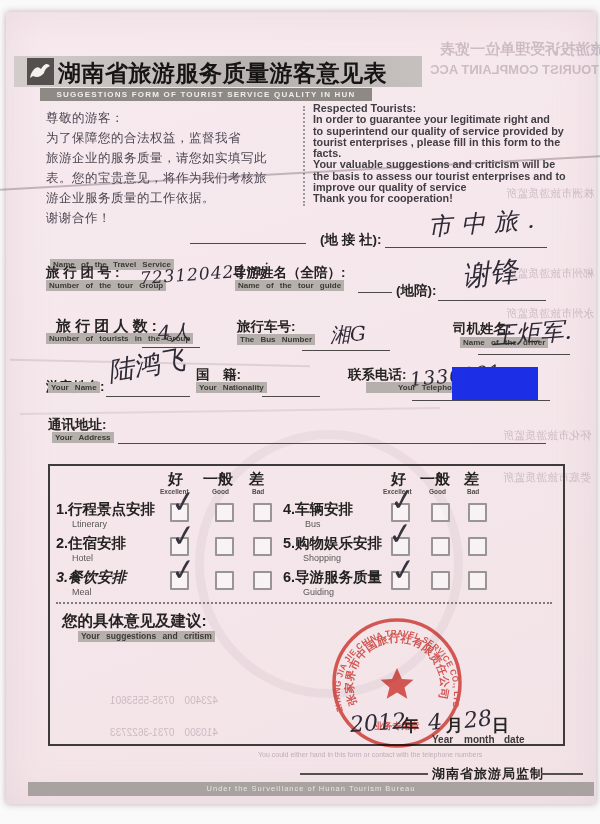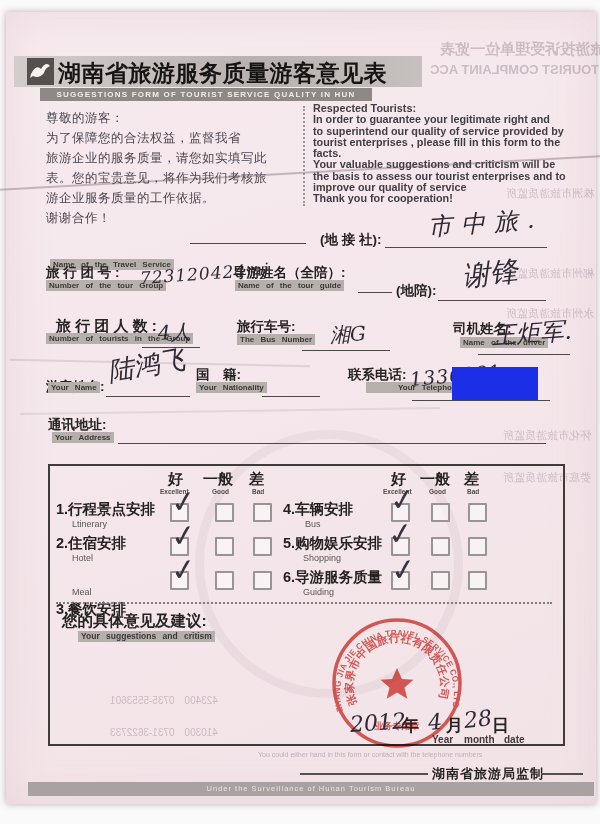--- a/index.html
+++ b/index.html
@@ -153,21 +153,21 @@
   <div class="abs cb" style="left:253px;top:537px;"></div>
   <span class="abs tick" style="left:171px;top:521px;">✓</span>
 
   <div class="abs itemlbl" style="left:283px;top:534px;">5.购物娱乐安排</div>
   <div class="abs itemen" style="left:303px;top:553px;">Shopping</div>
   <div class="abs cb" style="left:391px;top:537px;"></div>
   <div class="abs cb" style="left:431px;top:537px;"></div>
   <div class="abs cb" style="left:468px;top:537px;"></div>
   <span class="abs tick" style="left:388px;top:519px;">✓</span>
 
-  <div class="abs itemlbl" style="left:56px;top:600px;">3.餐饮安排</div>
+  <div class="abs itemlbl" style="left:56px;top:568px;font-style:italic;">3.餐饮安排</div>
   <div class="abs itemen" style="left:72px;top:587px;">Meal</div>
   <div class="abs cb" style="left:170px;top:571px;"></div>
   <div class="abs cb" style="left:215px;top:571px;"></div>
   <div class="abs cb" style="left:253px;top:571px;"></div>
   <span class="abs tick" style="left:171px;top:555px;">✓</span>
 
   <div class="abs itemlbl" style="left:283px;top:568px;">6.导游服务质量</div>
   <div class="abs itemen" style="left:303px;top:587px;">Guiding</div>
   <div class="abs cb" style="left:391px;top:571px;"></div>
   <div class="abs cb" style="left:431px;top:571px;"></div>

